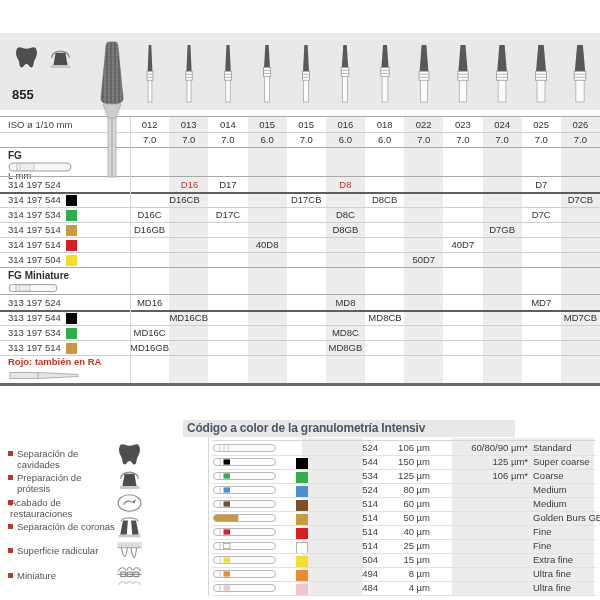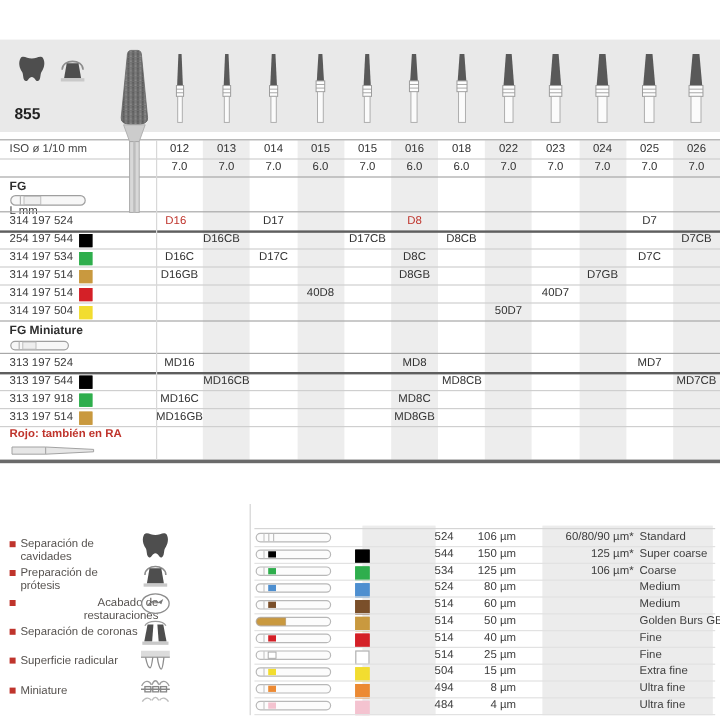--- a/index.html
+++ b/index.html
@@ -217,25 +217,25 @@
   <div class="abs seclabel" style="top:149px;">FG</div>
   <div class="abs" id="fg-icon" style="left:8px;top:161px;">
       <svg width="66" height="12" viewBox="0 0 66 12">
     <rect x="1" y="2" width="62" height="8" rx="4" fill="#f7f7f7" stroke="#9f9f9f"></rect>
     <line x1="9" y1="2" x2="9" y2="10" stroke="#b5b5b5"></line>
     <rect x="12" y="2.6" width="14" height="6.8" fill="#eee" stroke="#b5b5b5" stroke-width="0.7"></rect>
   </svg>
     </div>
   <div id="fg-rows">
       <div class="abs" style="left: 8px; top: 177px; font-size: 9.5px; line-height: 15px; color: rgb(58, 58, 58);">314 197 524</div>
-      <div class="abs cell red" style="left: 130px; top: 177px; width: 33px;">D16</div>
+      <div class="abs cell red" style="left: 130px; top: 177px; width: 33px; padding-left: 43px;">D16</div>
       <div class="abs cell" style="left: 208.333px; top: 177px; width: 39.1667px;">D17</div>
       <div class="abs cell red" style="left: 325.833px; top: 177px; width: 39.1667px;">D8</div>
       <div class="abs cell" style="left: 521.667px; top: 177px; width: 39.1667px;">D7</div>
-      <div class="abs" style="left: 8px; top: 192px; font-size: 9.5px; line-height: 15px; color: rgb(58, 58, 58);">254 197 544</div>
+      <div class="abs" style="left: 8px; top: 192px; font-size: 9.5px; line-height: 15px; color: rgb(58, 58, 58);">314 197 544</div>
       <div class="abs sq" style="left: 66px; top: 195px; background: rgb(0, 0, 0); border: 1px solid rgb(0, 0, 0);"></div>
       <div class="abs cell" style="left: 169.167px; top: 192px; width: 20px;">D16CB</div>
       <div class="abs cell" style="left: 286.667px; top: 192px; width: 39.1667px;">D17CB</div>
       <div class="abs cell" style="left: 365px; top: 192px; width: 39.1667px;">D8CB</div>
       <div class="abs cell" style="left: 560.833px; top: 192px; width: 39.1667px;">D7CB</div>
       <div class="abs" style="left: 8px; top: 207px; font-size: 9.5px; line-height: 15px; color: rgb(58, 58, 58);">314 197 534</div>
       <div class="abs sq" style="left: 66px; top: 210px; background: rgb(47, 174, 77); border: 1px solid rgb(47, 174, 77);"></div>
       <div class="abs cell" style="left: 130px; top: 207px; width: 39.1667px;">D16C</div>
       <div class="abs cell" style="left: 208.333px; top: 207px; width: 39.1667px;">D17C</div>
       <div class="abs cell" style="left: 325.833px; top: 207px; width: 39.1667px;">D8C</div>
@@ -265,21 +265,21 @@
   <div id="fgm-rows">
       <div class="abs" style="left: 8px; top: 295px; font-size: 9.5px; line-height: 15px; color: rgb(58, 58, 58);">313 197 524</div>
       <div class="abs cell" style="left: 130px; top: 295px; width: 39.1667px;">MD16</div>
       <div class="abs cell" style="left: 325.833px; top: 295px; width: 39.1667px;">MD8</div>
       <div class="abs cell" style="left: 521.667px; top: 295px; width: 39.1667px;">MD7</div>
       <div class="abs" style="left: 8px; top: 310px; font-size: 9.5px; line-height: 15px; color: rgb(58, 58, 58);">313 197 544</div>
       <div class="abs sq" style="left: 66px; top: 313px; background: rgb(0, 0, 0); border: 1px solid rgb(0, 0, 0);"></div>
       <div class="abs cell" style="left: 169.167px; top: 310px; width: 39.1667px;">MD16CB</div>
       <div class="abs cell" style="left: 365px; top: 310px; width: 40px;">MD8CB</div>
       <div class="abs cell" style="left: 560.833px; top: 310px; width: 39.1667px;">MD7CB</div>
-      <div class="abs" style="left: 8px; top: 325px; font-size: 9.5px; line-height: 15px; color: rgb(58, 58, 58);">313 197 918</div>
+      <div class="abs" style="left: 8px; top: 325px; font-size: 9.5px; line-height: 15px; color: rgb(58, 58, 58);">313 197 534</div>
       <div class="abs sq" style="left: 66px; top: 328px; background: rgb(47, 174, 77); border: 1px solid rgb(47, 174, 77);"></div>
       <div class="abs cell" style="left: 130px; top: 325px; width: 39.1667px;">MD16C</div>
       <div class="abs cell" style="left: 325.833px; top: 325px; width: 39.1667px;">MD8C</div>
       <div class="abs" style="left: 8px; top: 340px; font-size: 9.5px; line-height: 15px; color: rgb(58, 58, 58);">313 197 514</div>
       <div class="abs sq" style="left: 66px; top: 343px; background: rgb(201, 153, 63); border: 1px solid rgb(201, 153, 63);"></div>
       <div class="abs cell" style="left: 130px; top: 340px; width: 39.1667px;">MD16GB</div>
       <div class="abs cell" style="left: 325.833px; top: 340px; width: 39.1667px;">MD8GB</div>
     </div>
 
   <div class="abs" style="left:8px;top:356px;font-size:9.5px;font-weight:bold;color:#bf342c;">Rojo: también en RA</div>
@@ -322,21 +322,21 @@
       <div class="abs bullet" style="left: 8px; top: 475.3px;"></div>
       <div class="abs sym-label" style="left: 17px; top: 472.3px; width: 100px;">Preparación de prótesis</div>
       <div class="abs" style="left: 116px; top: 466.3px;">
         <svg width="27" height="24" viewBox="0 0 24 22">
           <path d="M4 12 C4 3.5 20 3.5 20 12" fill="none" stroke="#8d8d8d" stroke-width="1.2"></path>
           <path d="M7.5 7 L16.5 7 L18.5 18.5 L5.5 18.5 Z" fill="#4e4e4e"></path>
           <rect x="3" y="18.5" width="18" height="2.5" fill="#c9c9c9"></rect>
         </svg>
       </div>
       <div class="abs bullet" style="left: 8px; top: 499.6px;"></div>
-      <div class="abs sym-label" style="left: 32px; top: 496.6px; width: 100px; text-align: right;">Acabado de restauraciones</div>
+      <div class="abs sym-label" style="left: 10px; top: 496.6px; width: 100px;">Acabado de restauraciones</div>
       <div class="abs" style="left: 116px; top: 490.6px;">
         <svg width="27" height="24" viewBox="0 0 24 22">
           <ellipse cx="12" cy="11" rx="10.5" ry="7.5" fill="none" stroke="#8d8d8d"></ellipse>
           <path d="M6.5 12.5 C8.5 8.5 12.5 8.5 14.5 10.5" fill="none" stroke="#777" stroke-width="1"></path>
           <path d="M14 10 L18 7.5 L16.5 11.5 Z" fill="#777"></path>
         </svg>
       </div>
       <div class="abs bullet" style="left: 8px; top: 523.9px;"></div>
       <div class="abs sym-label" style="left: 17px; top: 520.9px; width: 100px;">Separación de coronas</div>
       <div class="abs" style="left: 116px; top: 514.9px;">
@@ -364,20 +364,21 @@
           <path d="M1.5 7 C3.5 2.5 7.5 2.5 8.8 6 M9.4 6 C11 2 13 2 14.6 6 M15.2 6 C16.5 2.5 20.5 2.5 22.5 7" fill="none" stroke="#9d9d9d"></path>
           <rect x="4" y="7.5" width="4.5" height="4" fill="none" stroke="#868686"></rect>
           <rect x="10" y="7.5" width="4.5" height="4" fill="none" stroke="#868686"></rect>
           <rect x="16" y="7.5" width="4.5" height="4" fill="none" stroke="#868686"></rect>
           <line x1="1" y1="9.5" x2="23" y2="9.5" stroke="#868686"></line>
           <path d="M2 19 C4 15.5 7.5 15.5 8.8 18 M9.4 18 C11 15 13 15 14.6 18 M15.2 18 C16.5 15.5 20 15.5 22 19" fill="none" stroke="#bcbcbc"></path>
         </svg>
       </div>
     </div>
 
+  <div class="abs title" style="left:183px;top:420px;min-width:320px;">Código a color de la granulometría Intensiv</div>
   <div class="abs" style="left:302px;top:438px;width:61px;height:158px;background:#ececec;"></div>
   <div class="abs" style="left:452px;top:438px;width:142px;height:158px;background:#ececec;"></div>
   <div id="grit-rows">
       <div class="abs" style="left: 212px; top: 442px;">
         <svg width="66" height="12" viewBox="0 0 66 12">
           <rect x="1.5" y="2.5" width="62" height="7" rx="3.5" fill="#fcfcfc" stroke="#b8b8b8"></rect>
                <line x1="8" y1="2.5" x2="8" y2="9.5" stroke="#c8c8c8"></line>
           <line x1="12" y1="3" x2="12" y2="9" stroke="#c0c0c0"></line>
           <line x1="16" y1="3" x2="16" y2="9" stroke="#c0c0c0"></line>
         </svg>

